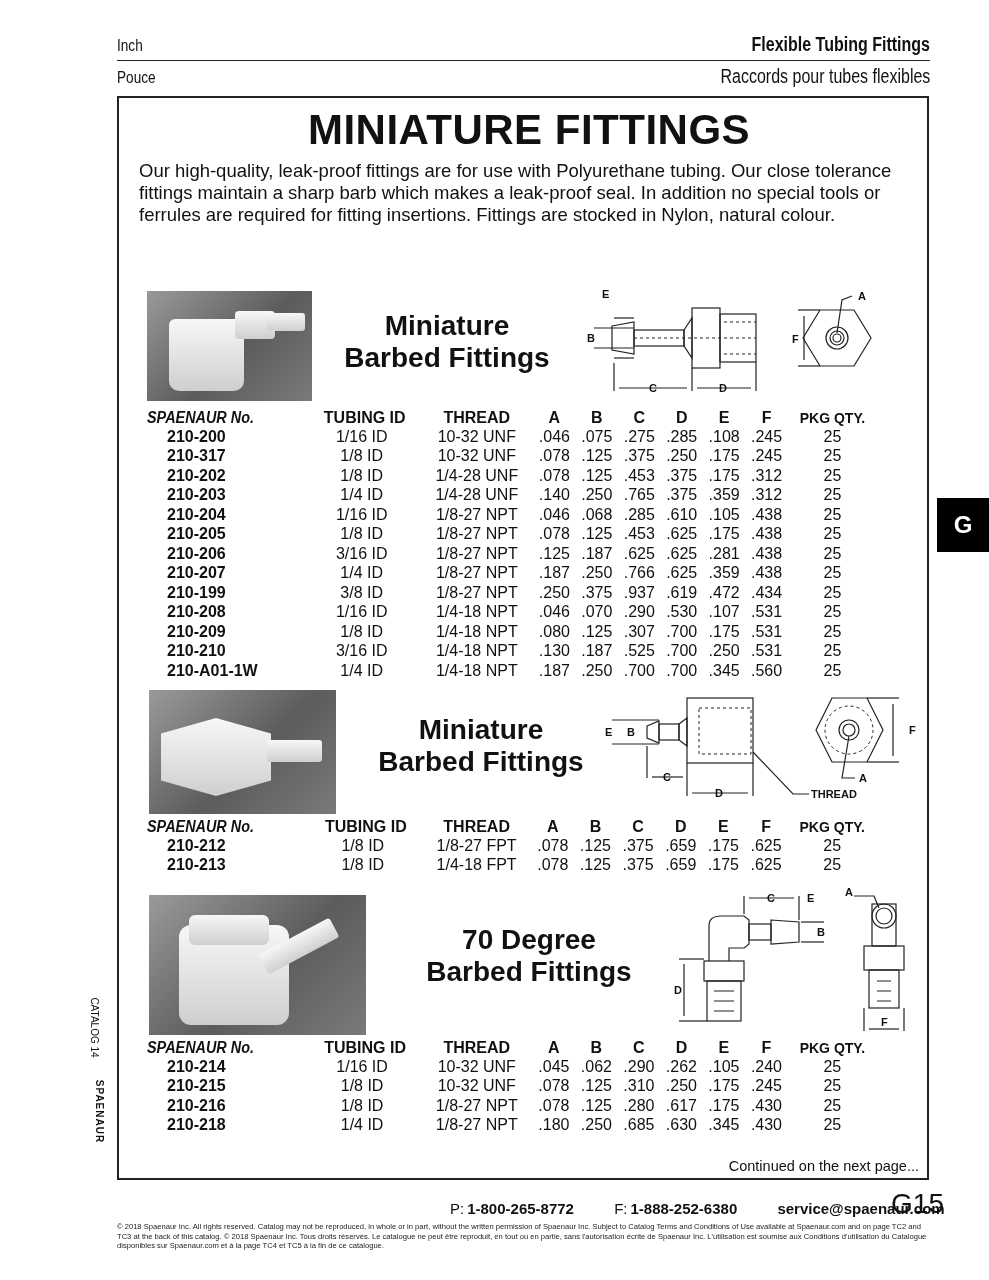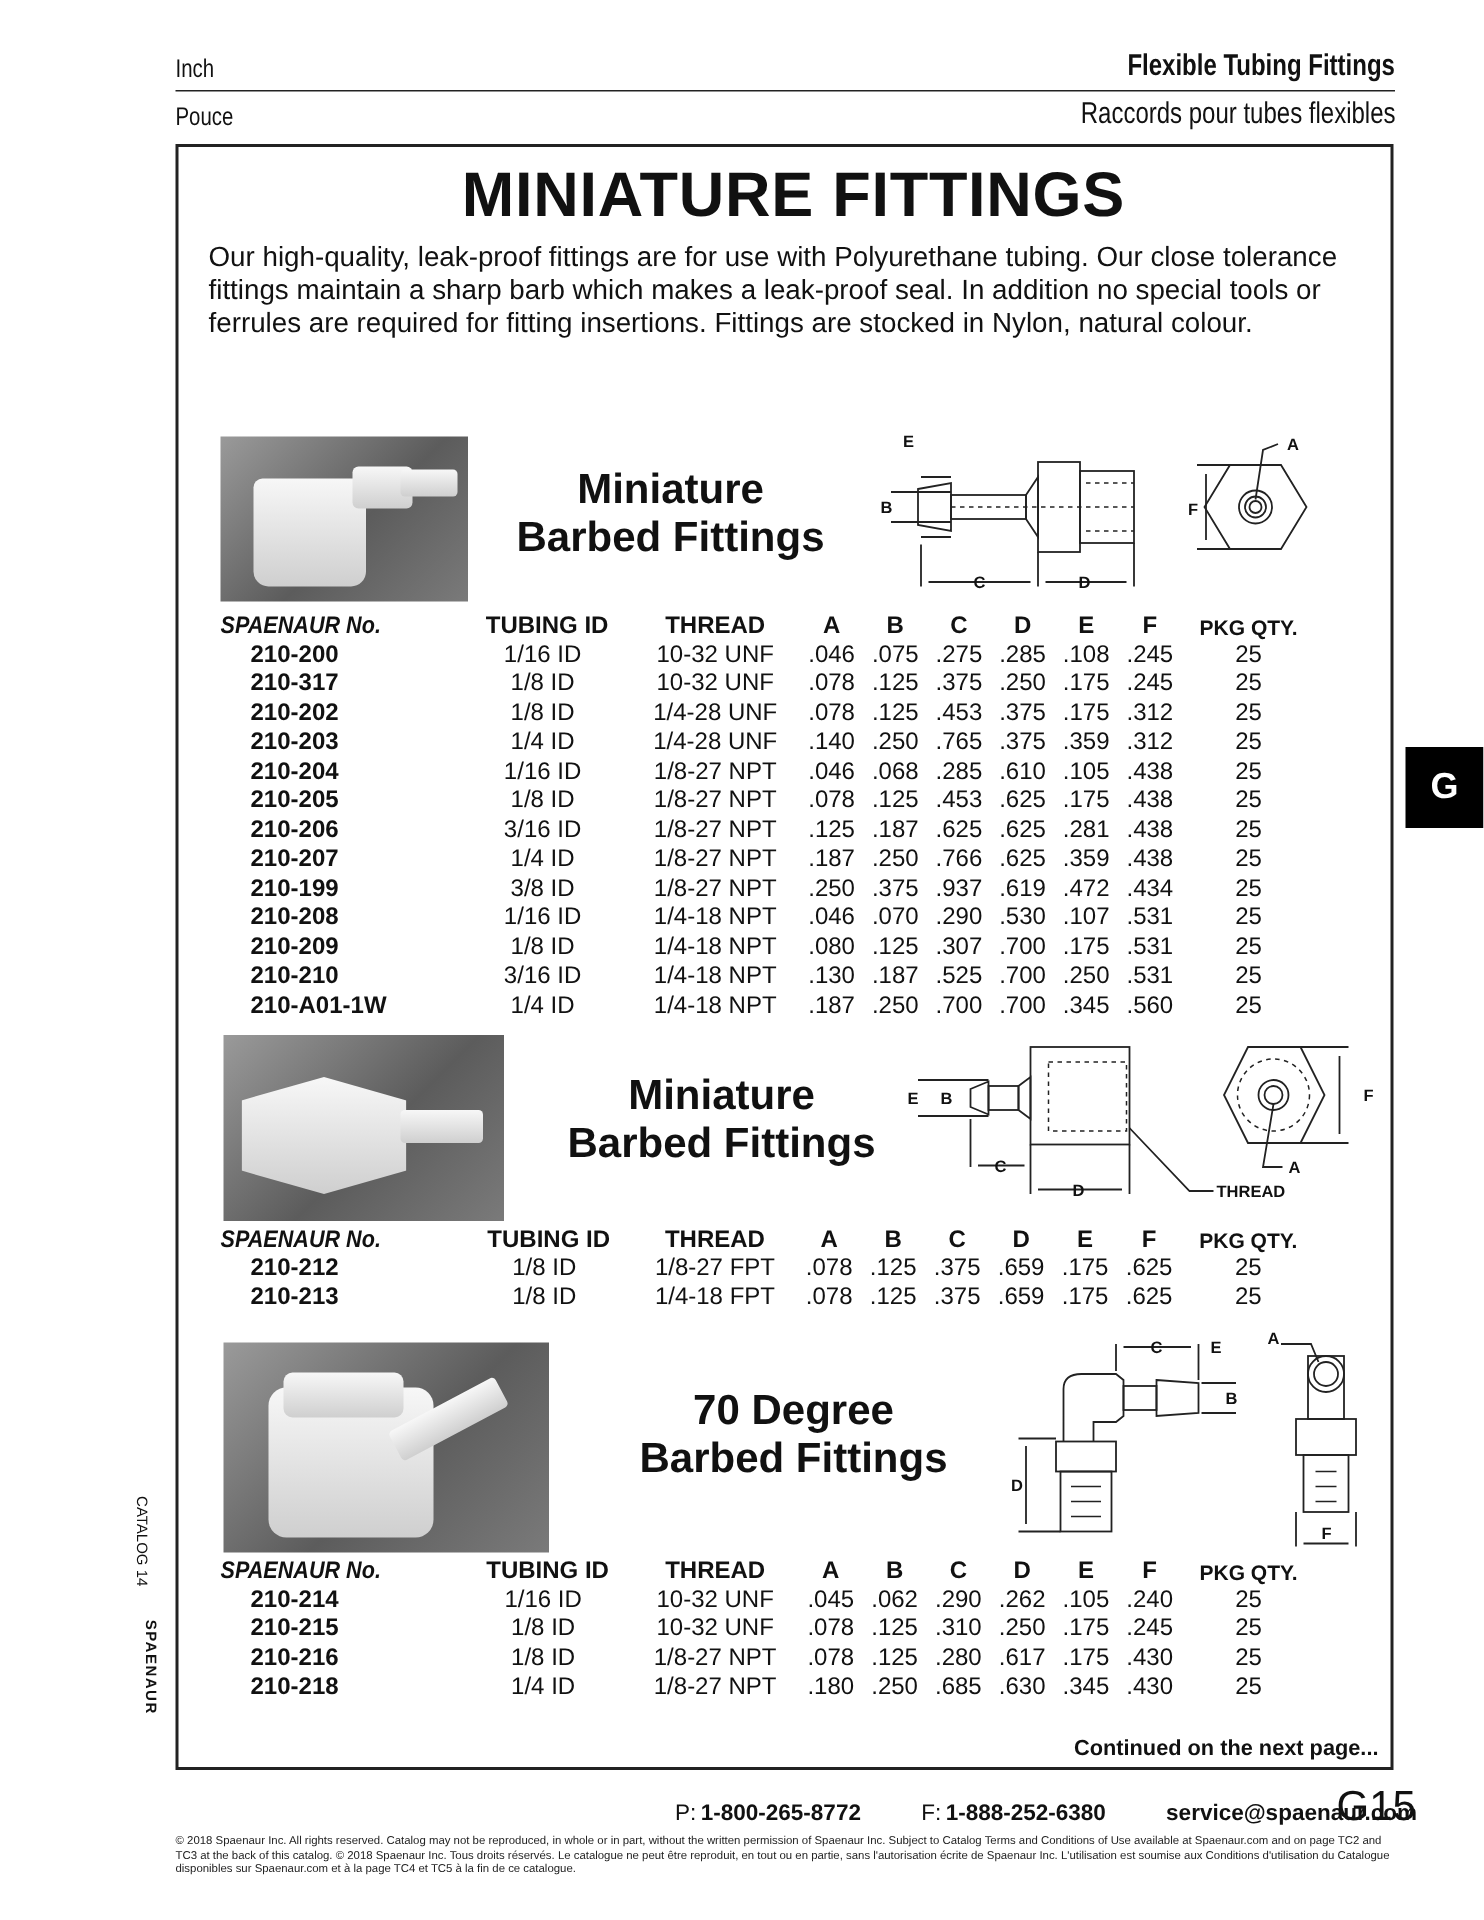--- a/index.html
+++ b/index.html
@@ -16,21 +16,21 @@
   .photo{position:absolute;background:linear-gradient(135deg,#9a9a9a,#5c5c5c 55%,#7a7a7a);overflow:hidden;}
   .photo .obj{position:absolute;background:linear-gradient(180deg,#f7f7f7,#cfcfcf);border-radius:4px;}
   .sec-title{position:absolute;text-align:center;font-size:28px;font-weight:bold;line-height:32px;}
   table.spec{position:absolute;border-collapse:collapse;font-size:16px;}
   table.spec th{font-weight:bold;padding:0;height:19px;text-align:center;white-space:nowrap;}
   table.spec td{padding:0;height:19.5px;white-space:nowrap;text-align:center;}
   table.spec th.brand{font-style:italic;font-family:"Liberation Sans Narrow","Liberation Sans",sans-serif;font-size:16px;text-align:left;transform:scaleX(0.9);transform-origin:left;}
   table.spec th.pkg{font-size:14px;}
   table.spec td.pn{font-weight:bold;text-align:left;padding-left:20px;}
   table.spec td.tid{text-align:center;padding-right:6px;}
-  .continued{position:absolute;right:8px;bottom:4px;font-size:14.5px;font-family:"Liberation Sans Narrow","Liberation Sans",sans-serif;font-weight:bold;}
+  .continued{position:absolute;right:8px;bottom:4px;font-size:14.5px;font-family:"Liberation Sans Narrow","Liberation Sans",sans-serif;}
   svg text{font-family:"Liberation Sans",sans-serif;font-weight:bold;font-size:11px;fill:#111;}
   .side-tab{position:absolute;left:937px;top:498px;width:52px;height:54px;background:#000;color:#fff;font-weight:bold;font-size:24px;display:flex;align-items:center;justify-content:center;}
   .catalog{position:absolute;left:84px;top:1000px;width:22px;height:60px;}
   .catalog span{position:absolute;left:-20px;top:22px;transform:rotate(90deg);font-size:10px;white-space:nowrap;}
   .brandv{position:absolute;left:84px;top:1080px;width:22px;height:70px;}
   .brandv span{position:absolute;left:-16px;top:26px;transform:rotate(90deg);font-size:10px;font-weight:bold;white-space:nowrap;letter-spacing:1px;}
   .contact{position:absolute;top:1200px;left:405px;font-family:"Liberation Sans Narrow","Liberation Sans",sans-serif;font-size:15px;font-weight:bold;white-space:nowrap;margin-left:45px;}
   .contact span{margin-right:18px;}
   .contact .lbl{font-weight:normal;margin-right:3px;}
   .pageno{position:absolute;top:1188px;right:45px;font-size:28px;font-weight:normal;font-family:"Liberation Sans Narrow","Liberation Sans",sans-serif;}

